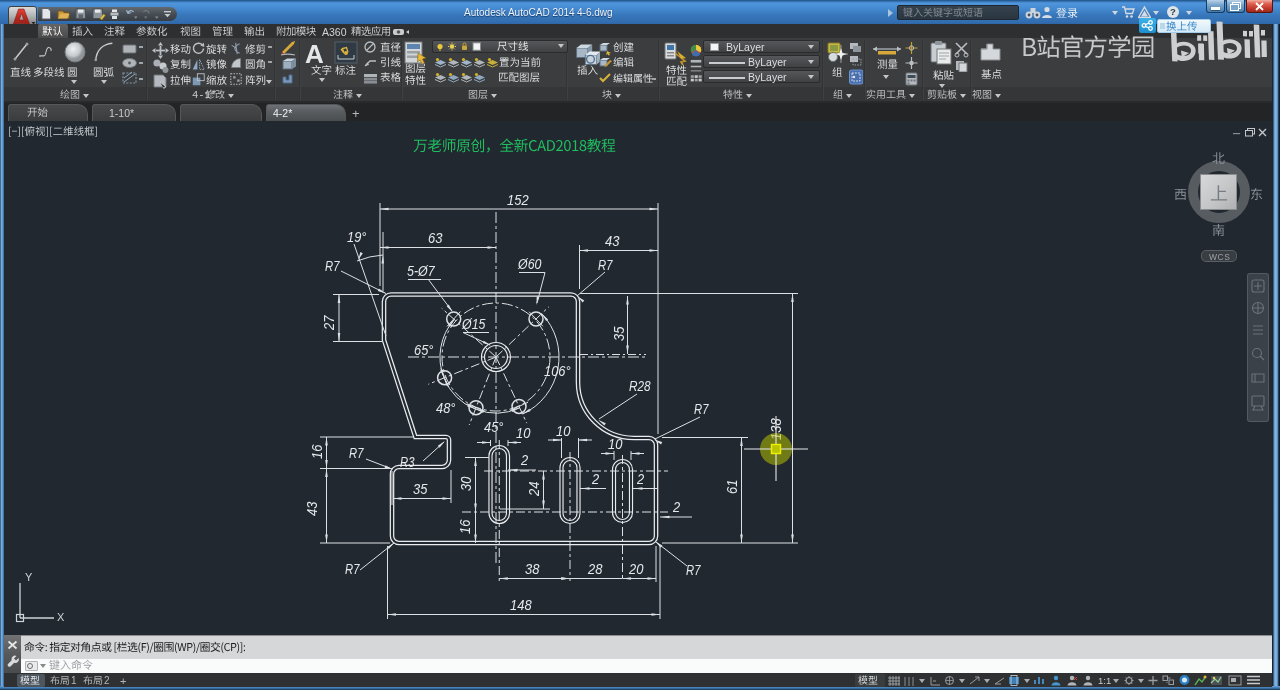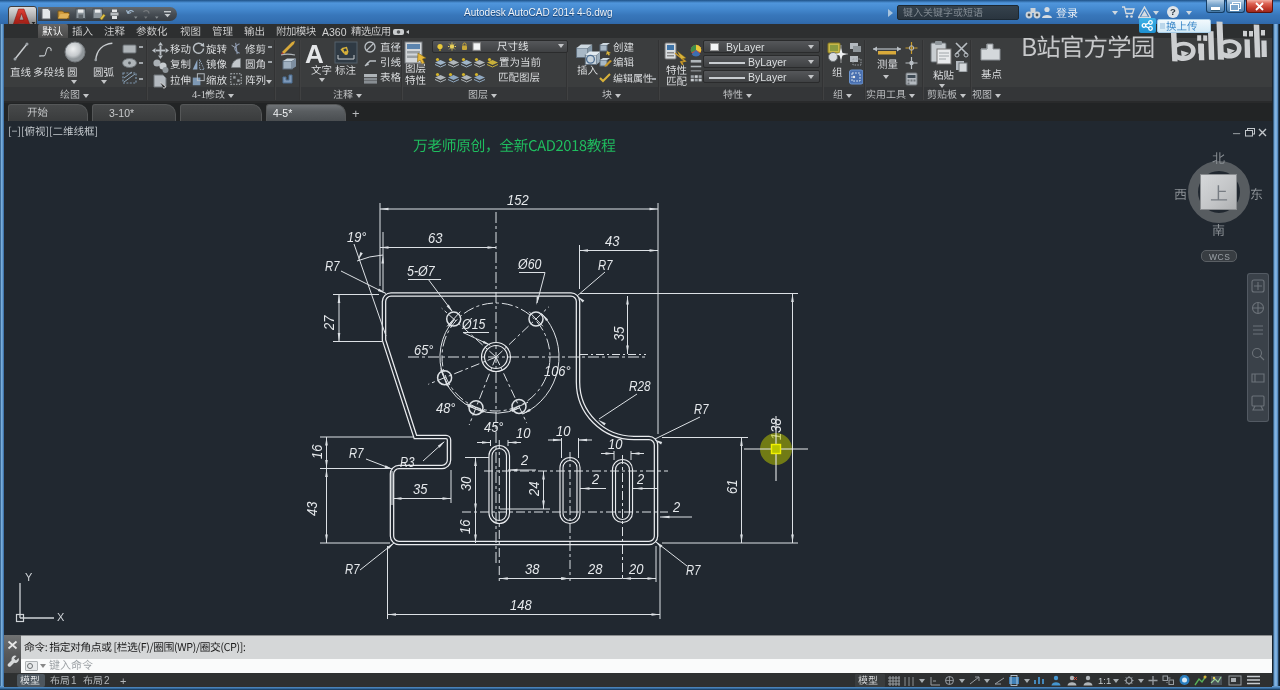--- a/index.html
+++ b/index.html
@@ -598,23 +598,23 @@
       <path transform="translate(0,10) scale(0.01050,-0.01050)" fill="#e2e4e6" d="M684 839V743H320V840H245V743H92V680H245V359H46V295H264C206 224 118 161 36 128C52 114 74 88 85 70C182 116 284 201 346 295H662C723 206 821 123 917 82C929 100 951 127 967 141C883 171 798 229 741 295H955V359H760V680H911V743H760V839ZM320 680H684V613H320ZM460 263V179H255V117H460V11H124V-53H882V11H536V117H746V179H536V263ZM320 557H684V487H320ZM320 430H684V359H320Z M1237 465H1760V286H1237ZM1340 128C1353 63 1361 -21 1361 -71L1437 -61C1436 -13 1426 70 1411 134ZM1547 127C1576 65 1606 -19 1617 -69L1690 -50C1678 0 1646 81 1615 142ZM1751 135C1801 72 1857 -17 1880 -72L1951 -42C1926 13 1868 98 1818 161ZM1177 155C1146 81 1095 0 1042 -46L1110 -79C1165 -26 1216 58 1248 136ZM1166 536V216H1835V536H1530V663H1910V734H1530V840H1455V536Z"></path>
     </svg>
 <div style="position:absolute;left:4px;top:103px;width:1268px;height:18px;background:#222425"></div>
 <div style="position:absolute;left:8px;top:104px;width:80px;height:17px;background:linear-gradient(180deg,#47494a 0,#3a3c3d 100%);border:1px solid #555758;border-bottom:none;border-radius:3px 10px 0 0"></div>
 <div style="position:absolute;left:92px;top:104px;width:84px;height:17px;background:linear-gradient(180deg,#47494a 0,#3a3c3d 100%);border:1px solid #555758;border-bottom:none;border-radius:3px 10px 0 0"></div>
 <div style="position:absolute;left:180px;top:104px;width:82px;height:17px;background:linear-gradient(180deg,#47494a 0,#3a3c3d 100%);border:1px solid #555758;border-bottom:none;border-radius:3px 10px 0 0"></div>
 <div style="position:absolute;left:266px;top:104px;width:80px;height:17px;background:linear-gradient(180deg,#6e7276 0,#595d60 40%,#4a4e51 100%);border:1px solid #555758;border-bottom:none;border-radius:3px 10px 0 0"></div>
 <svg style="position:absolute;left:27px;top:106px;overflow:visible" width="23" height="13">
       <path transform="translate(0,10) scale(0.01050,-0.01050)" fill="#c8cacc" d="M649 703V418H369V461V703ZM52 418V346H288C274 209 223 75 54 -28C74 -41 101 -66 114 -84C299 33 351 189 365 346H649V-81H726V346H949V418H726V703H918V775H89V703H293V461L292 418Z M1462 327V-80H1531V-36H1833V-78H1905V327ZM1531 31V259H1833V31ZM1429 407C1458 419 1501 423 1873 452C1886 426 1897 402 1905 381L1969 414C1938 491 1868 608 1800 695L1740 666C1774 622 1808 569 1838 517L1519 497C1585 587 1651 703 1705 819L1627 841C1577 714 1495 580 1468 544C1443 508 1423 484 1404 480C1413 460 1425 423 1429 407ZM1202 565H1316C1304 437 1281 329 1247 241C1213 268 1178 295 1144 319C1163 390 1184 477 1202 565ZM1065 292C1115 258 1168 216 1217 174C1171 84 1112 20 1040 -19C1056 -33 1076 -60 1086 -78C1162 -31 1223 34 1271 124C1309 87 1342 52 1364 21L1410 82C1385 115 1347 154 1303 193C1349 305 1377 448 1389 630L1345 637L1333 635H1216C1229 703 1240 770 1248 831L1178 836C1171 774 1161 705 1148 635H1043V565H1134C1113 462 1088 363 1065 292Z"></path>
     </svg>
-<div style="position:absolute;left:109px;top:108px;font-family:'Liberation Sans',sans-serif;font-size:10.5px;color:#c8cacc;white-space:nowrap;line-height:1;">3-10*</div>
-<div style="position:absolute;left:192px;top:90px;font-family:Liberation Serif, serif;font-size:10.5px;color:#c8cacc;white-space:nowrap;line-height:1;">4-1*</div>
-<div style="position:absolute;left:273px;top:108px;font-family:'Liberation Sans',sans-serif;font-size:10.5px;color:#f0f2f4;white-space:nowrap;line-height:1;">4-5*</div>
+<div style="position:absolute;left:109px;top:108px;font-family:'Liberation Sans',sans-serif;font-size:10.5px;color:#c8cacc;white-space:nowrap;line-height:1;">1-10*</div>
+<div style="position:absolute;left:192px;top:90px;font-family:Liberation Mono, monospace;font-size:10.5px;color:#c8cacc;white-space:nowrap;line-height:1;">4-1*</div>
+<div style="position:absolute;left:273px;top:108px;font-family:'Liberation Sans',sans-serif;font-size:10.5px;color:#f0f2f4;white-space:nowrap;line-height:1;">4-2*</div>
 <div style="position:absolute;left:352px;top:107px;font-family:'Liberation Sans',sans-serif;font-size:13px;color:#b8babc;white-space:nowrap;line-height:1;">+</div>
 <div style="position:absolute;left:4px;top:121px;width:1268px;height:514px;background:#212830"></div>
 <svg style="position:absolute;left:8px;top:125px;overflow:visible" width="92" height="13">
       <path transform="translate(0,10) scale(0.01050,-0.01050)" fill="#ccd1d5" d="M106 -170H304V-118H174V739H304V792H106Z M376 335H856V403H376Z M927 -170H1126V792H927V739H1057V-118H927Z M1337 -170H1535V-118H1405V739H1535V792H1337Z M2179 341C2214 275 2256 188 2275 132L2330 161C2310 216 2268 300 2231 366ZM2137 830C2151 802 2167 767 2178 736H1881V411C1881 275 1876 91 1815 -39C1832 -46 1862 -65 1874 -76C1939 61 1948 266 1948 411V669H2522V736H2254C2242 770 2222 813 2204 848ZM2369 637V497H2159V433H2369V4C2369 -8 2365 -12 2351 -12C2339 -13 2298 -13 2251 -12C2260 -30 2269 -59 2273 -76C2336 -76 2376 -75 2402 -64C2426 -53 2434 -34 2434 4V433H2520V497H2434V637ZM2099 647C2077 543 2029 411 1964 328C1974 314 1988 287 1995 271C2014 294 2032 321 2049 349V-76H2114V483C2134 533 2150 584 2163 632ZM1791 835C1749 681 1680 528 1601 426C1613 408 1634 370 1640 353C1666 387 1691 425 1715 467V-78H1785V610C1814 676 1839 747 1859 816Z M3019 791V259H3092V725H3401V259H3476V791ZM2723 804C2759 765 2798 710 2816 673L2877 713C2859 748 2819 800 2780 838ZM3206 649V454C3206 297 3176 106 2923 -25C2938 -37 2962 -65 2971 -81C3121 -2 3200 105 3240 214V20C3240 -47 3267 -65 3335 -65H3426C3513 -65 3524 -24 3534 133C3515 138 3490 148 3471 163C3467 19 3462 -8 3427 -8H3346C3318 -8 3310 0 3310 28V276H3259C3274 337 3278 397 3278 452V649ZM2632 668V599H2874C2816 472 2711 347 2608 277C2619 263 2637 225 2643 204C2682 233 2721 269 2759 310V-79H2830V352C2865 307 2908 250 2928 219L2976 279C2957 301 2887 381 2849 422C2897 490 2938 566 2966 644L2926 671L2912 668Z M3603 -170H3802V792H3603V739H3733V-118H3603Z M4013 -170H4211V-118H4081V739H4211V792H4013Z M4386 697V616H5105V697ZM4302 104V20H5190V104Z M5290 53 5304 -18C5396 6 5519 36 5636 66L5629 130C5503 101 5375 70 5290 53ZM5905 809C5932 764 5962 705 5972 665L6040 696C6027 734 5998 791 5968 835ZM5306 423C5321 430 5344 436 5467 452C5424 387 5385 335 5366 315C5336 278 5313 252 5291 248C5300 230 5311 197 5314 182C5334 194 5368 204 5611 252C5610 267 5610 296 5612 314L5415 279C5493 371 5569 483 5634 596L5574 632C5554 593 5532 553 5508 516L5378 502C5437 589 5494 701 5537 808L5469 838C5431 718 5361 587 5338 553C5317 520 5300 495 5283 492C5292 473 5303 438 5306 423ZM5942 396V267H5781V396ZM5791 835C5757 719 5686 574 5606 481C5618 465 5636 433 5644 416C5667 442 5689 471 5710 502V-81H5781V-8H6202V62H6012V199H6164V267H6012V396H6162V464H6012V591H6187V659H5799C5824 711 5846 764 5864 814ZM5942 464H5781V591H5942ZM5942 199V62H5781V199Z M6299 54 6315 -18C6407 10 6527 46 6643 80L6632 144C6509 109 6382 74 6299 54ZM6949 780C6999 756 7062 717 7094 689L7138 736C7106 763 7042 800 6993 822ZM6317 423C6331 430 6355 436 6477 452C6433 387 6394 337 6375 317C6344 280 6321 255 6299 251C6308 232 6319 197 6323 182C6344 194 6378 204 6629 255C6627 270 6627 298 6629 318L6430 282C6506 372 6582 482 6646 592L6583 630C6564 593 6542 555 6520 519L6393 506C6453 591 6511 699 6554 804L6484 837C6444 717 6371 589 6349 556C6327 522 6310 499 6292 494C6301 474 6313 438 6317 423ZM7132 349C7092 286 7038 228 6973 178C6957 231 6943 295 6933 367L7188 415L7176 481L6924 434C6919 476 6914 520 6911 566L7160 604L7148 670L6907 634C6904 701 6903 770 6903 842H6829C6830 767 6832 694 6836 623L6678 600L6690 532L6840 555C6843 509 6848 464 6853 421L6658 385L6670 317L6862 353C6874 270 6890 195 6911 133C6826 76 6728 31 6626 0C6644 -17 6663 -44 6673 -62C6767 -29 6856 14 6936 66C6977 -24 7031 -77 7102 -77C7171 -77 7194 -44 7208 68C7191 75 7167 91 7152 108C7147 19 7137 -4 7110 -4C7066 -4 7029 37 6998 110C7077 170 7145 241 7195 319Z M8191 781H7641V-31H8207V37H7713V712H8191ZM7748 200V134H8176V200H7989V356H8147V420H7989V560H8168V625H7757V560H7919V420H7774V356H7919V200ZM7435 842V633H7288V562H7429C7398 430 7335 279 7272 202C7284 183 7302 151 7309 130C7355 193 7401 296 7435 403V-77H7504V446C7537 400 7576 342 7593 312L7633 377C7614 400 7535 495 7504 527V562H7615V633H7504V842Z M8279 -170H8478V792H8279V739H8409V-118H8279Z"></path>
     </svg>
 <svg class="abs" style="left:4px;top:121px" width="1268" height="514" viewBox="4 121 1268 514">
       <path d="M391,294.5 L571,294.5 A7,7 0 0 1 578,301.5 L578,382 A56,56 0 0 0 634,438 L649,438 A7,7 0 0 1 656,445 L656,536 A7,7 0 0 1 649,543 L399,543 A7,7 0 0 1 392,536 L392,474 A7,7 0 0 1 399,467 L442,467 A7,7 0 0 0 449,460 L449,440 A3,3 0 0 0 446,437 L415.4,437 L384,340 L384,301.5 A7,7 0 0 1 391,294.5 Z" fill="none" stroke="#e9ebee" stroke-width="4.6"></path>
       <path d="M391,294.5 L571,294.5 A7,7 0 0 1 578,301.5 L578,382 A56,56 0 0 0 634,438 L649,438 A7,7 0 0 1 656,445 L656,536 A7,7 0 0 1 649,543 L399,543 A7,7 0 0 1 392,536 L392,474 A7,7 0 0 1 399,467 L442,467 A7,7 0 0 0 449,460 L449,440 A3,3 0 0 0 446,437 L415.4,437 L384,340 L384,301.5 A7,7 0 0 1 391,294.5 Z" fill="none" stroke="#212830" stroke-width="2.1"></path>
       <rect x="490.5" y="447" width="17.5" height="75" rx="8.75" fill="none" stroke="#e9ebee" stroke-width="4.2"></rect>
       <rect x="490.5" y="447" width="17.5" height="75" rx="8.75" fill="none" stroke="#212830" stroke-width="1.9"></rect>

